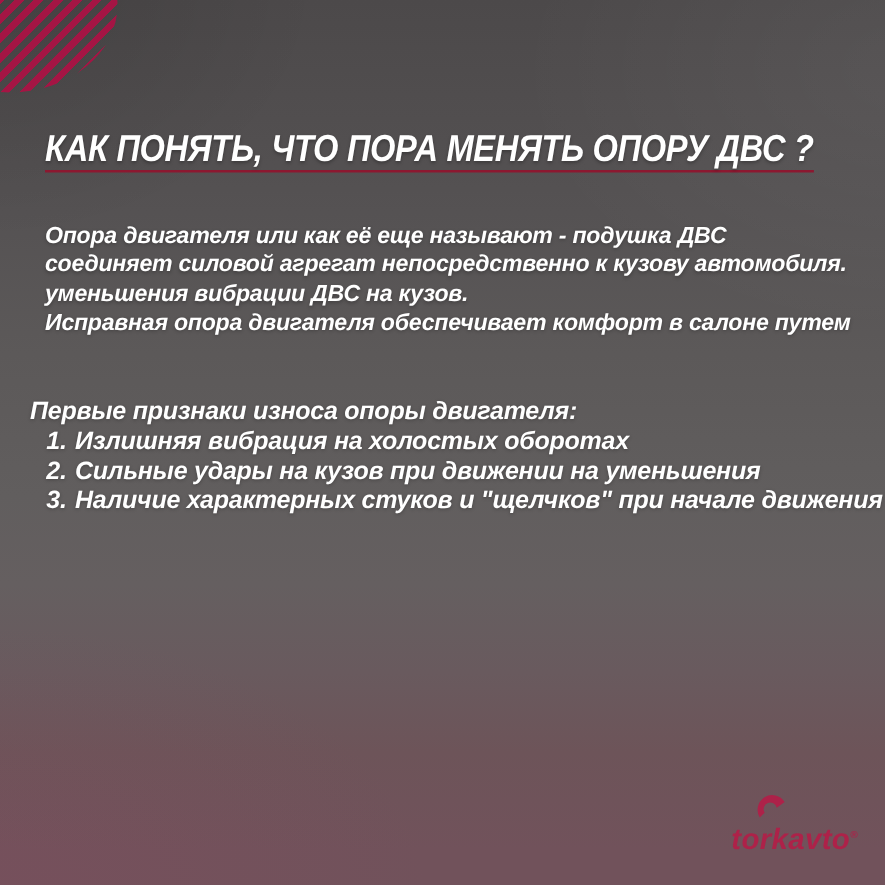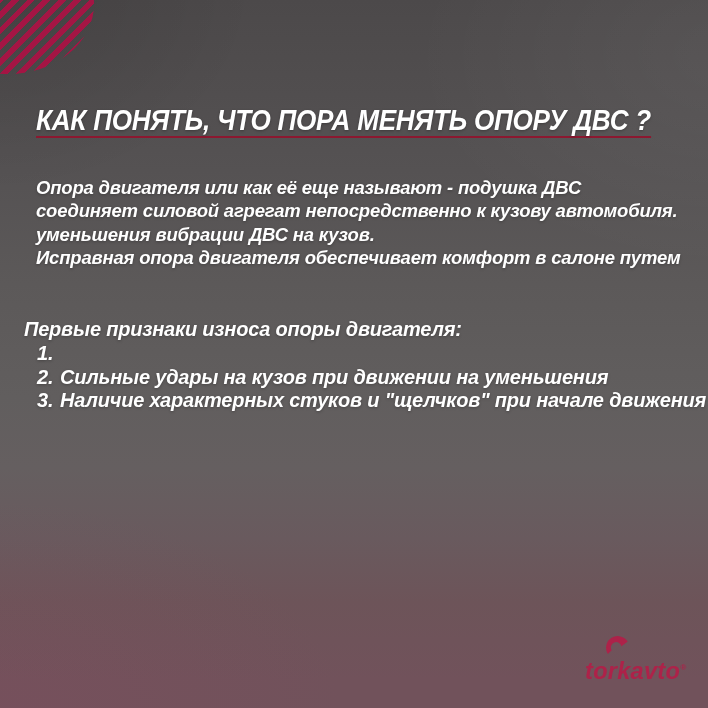--- a/index.html
+++ b/index.html
@@ -74,20 +74,21 @@
     <div>соединяет силовой агрегат непосредственно к кузову автомобиля.</div>
     <div>уменьшения вибрации ДВС на кузов.</div>
     <div>Исправная опора двигателя обеспечивает комфорт в салоне путем</div>
   </div>
 
   <div class="signs">
     <div class="signs-heading">Первые признаки износа опоры двигателя:</div>
     <ol class="signs-list">
       <li>
         <span class="num">1.</span>
+        <span>Излишняя вибрация на холостых оборотах</span>
       </li>
       <li>
         <span class="num">2.</span>
         <span>Сильные удары на кузов при движении на уменьшения</span>
       </li>
       <li>
         <span class="num">3.</span>
         <span>Наличие характерных стуков и "щелчков" при начале движения</span>
       </li>
     </ol>

